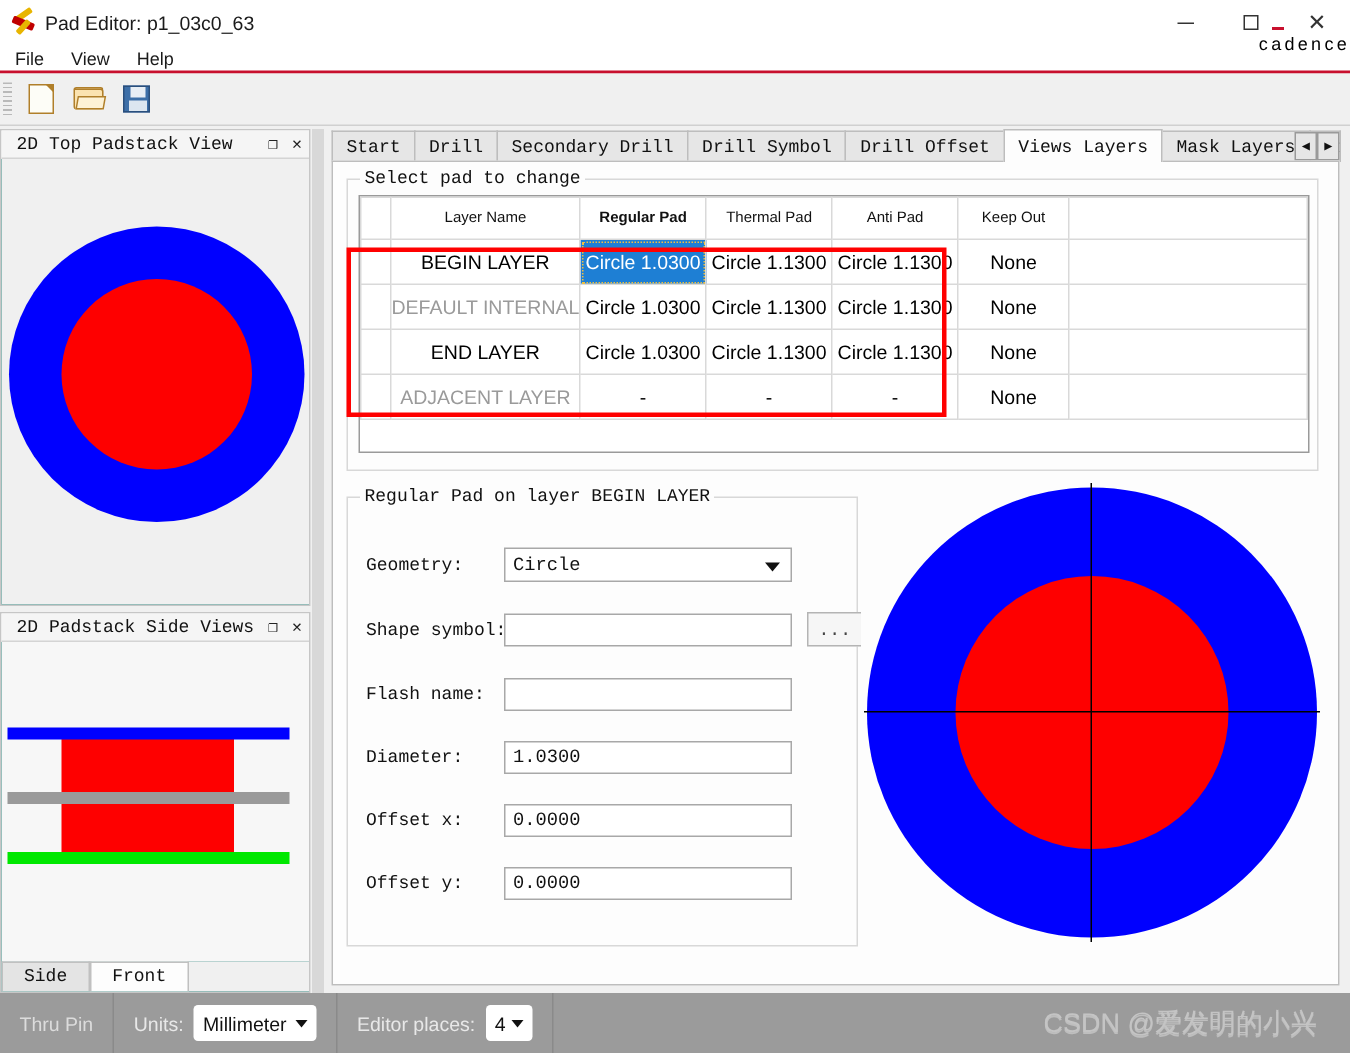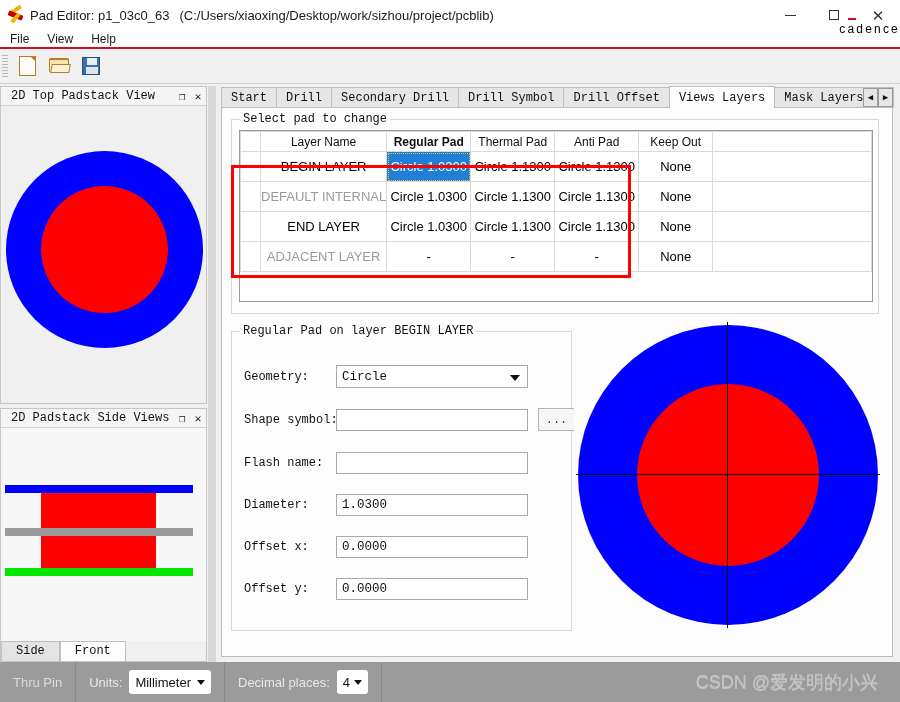--- a/index.html
+++ b/index.html
@@ -222,21 +222,21 @@
   }
   table.padtable {
     border-collapse: collapse; width: 100%;
     font-size: 13px;
   }
   table.padtable th, table.padtable td {
     border: 1px solid #d9d9d9;
     padding: 0; height: 30px; text-align: center;
     font-weight: normal; white-space: nowrap;
   }
-  table.padtable th.hdr { height: 20px; color: #111; font-size: 12px; }
+  table.padtable th.hdr { height: 28px; color: #111; font-size: 10px; }
   table.padtable th.hdr.bold { font-weight: bold; }
   .col-sel { width: 20px; }
   .col-layer { width: 100px; }
   .col-pad { width: 84px; }
   .col-keep { width: 74px; }
   td.layername { text-align: left; padding-left: 6px; font-size: 13px; }
   td.layername.dim { color: #9a9a9a; }
   td.cell-sel {
     background: #1e7fd4; color: #ffffff;
     outline: 1px dotted #f0c040; outline-offset: -2px;
@@ -322,21 +322,20 @@
 
 <div id="app">
 
   <div class="titlebar">
     <div class="title-icon">
       <div class="g1"></div>
         <div class="g2"></div>
         <div class="g3"></div>
     </div>
     <span class="title-text">Pad Editor: p1_03c0_63</span>
-    <span class="title-text title-path">(C:/Users/xiaoxing/Desktop/work/sizhou/project/pcblib)</span>
     <div class="win-btns">
       <div class="win-btn">
           <div class="glyph-min"></div>
         </div>
       <div class="win-btn">
           <div class="glyph-max"></div>
         </div>
       <div class="win-btn close">
           <span class="glyph-close">✕</span>
         </div>
@@ -541,21 +540,21 @@
   <div class="statusbar">
     <div class="sb-cell first">Thru Pin</div>
     <div class="sb-cell">
       <span class="sb-label">Units:</span>
       <div class="sb-combo">
         <span class="cv">Millimeter</span>
         <span class="ar"></span>
       </div>
     </div>
     <div class="sb-cell">
-      <span class="sb-label">Decimal places:</span>
+      <span class="sb-label">Editor places:</span>
       <div class="sb-combo narrow">
         <span class="cv">4</span>
         <span class="ar"></span>
       </div>
     </div>
     <div class="watermark">CSDN @爱发明的小兴</div>
   </div>
 
 </div>
 

